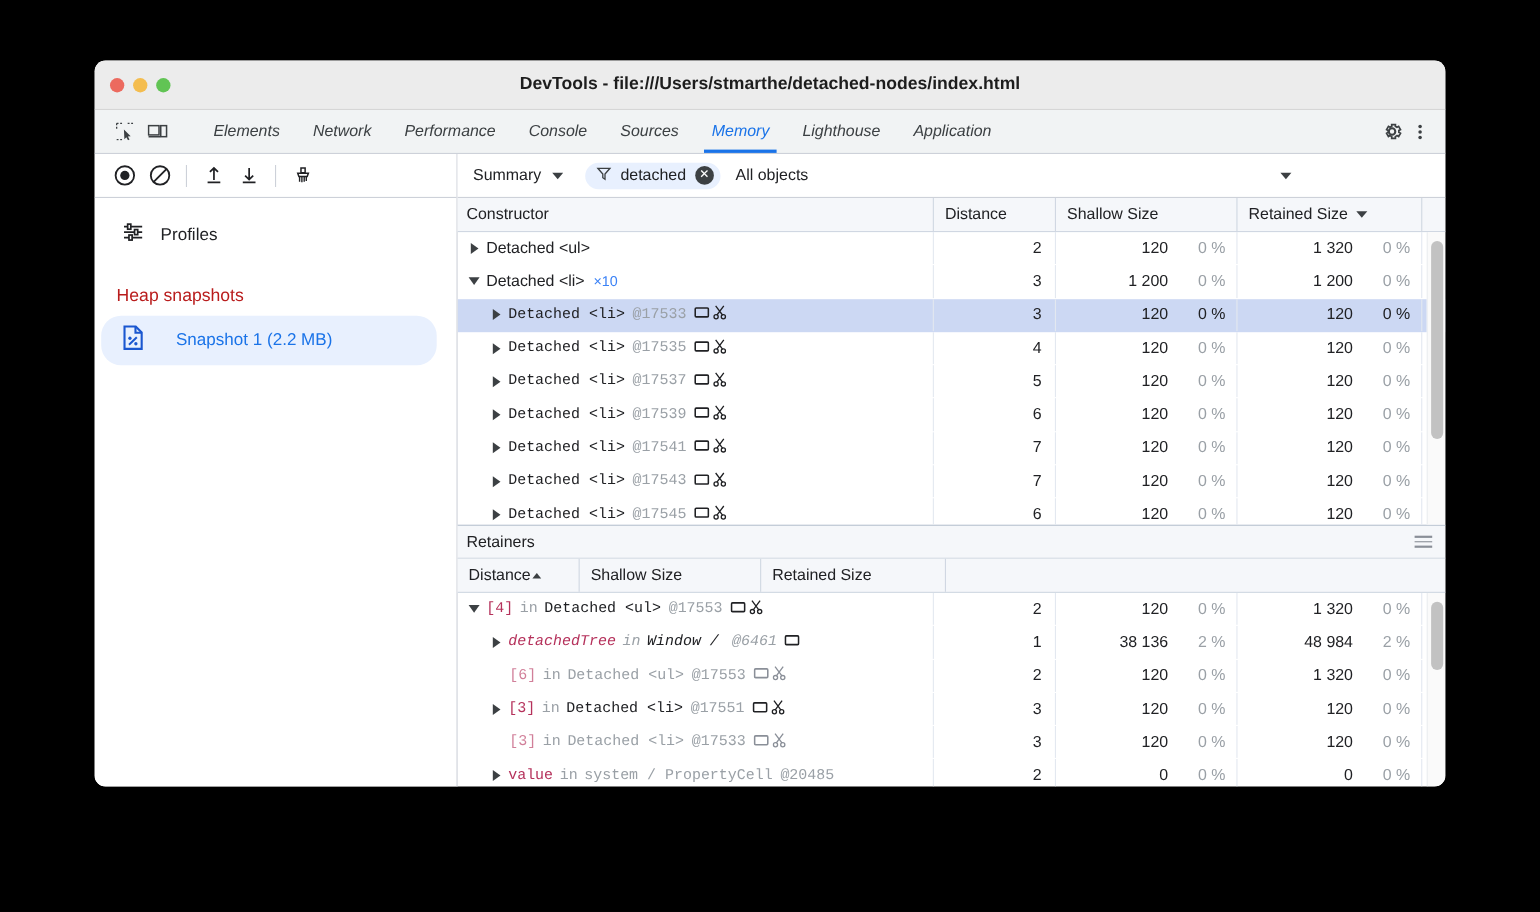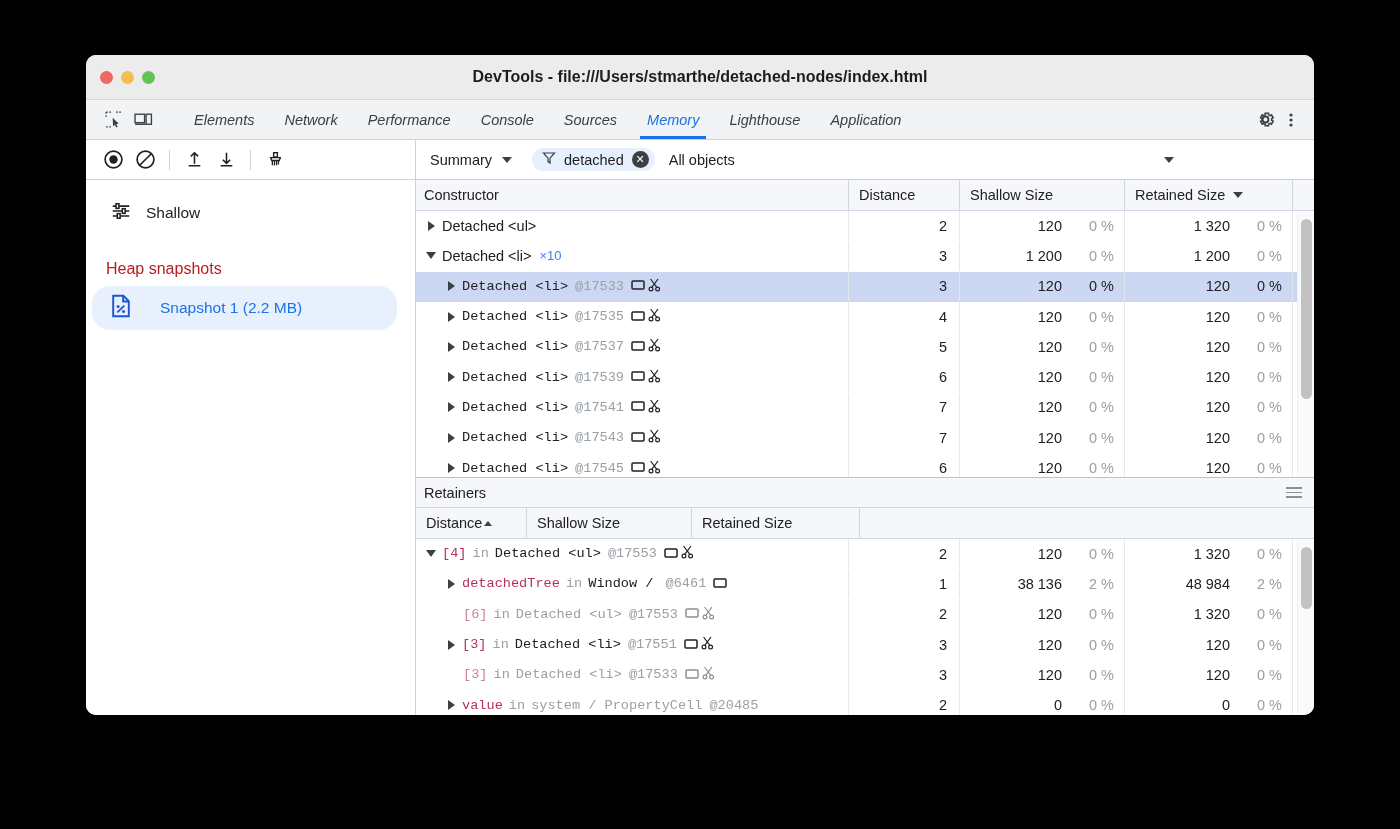--- a/index.html
+++ b/index.html
@@ -343,21 +343,21 @@
       <div class="sb-content">
         <div class="sb-profiles">
           <span>
             <svg width="22" height="22" viewBox="0 0 20 20">
               <path d="M2.5 5.5 H17.5 M2.5 10 H17.5 M2.5 14.5 H17.5" stroke="#202124" stroke-width="1.5"></path>
               <rect x="5.5" y="3.4" width="2.6" height="4.2" fill="#fff" stroke="#202124" stroke-width="1.4"></rect>
               <rect x="11.2" y="7.9" width="2.6" height="4.2" fill="#fff" stroke="#202124" stroke-width="1.4"></rect>
               <rect x="6.6" y="12.4" width="2.6" height="4.2" fill="#fff" stroke="#202124" stroke-width="1.4"></rect>
             </svg>
           </span>
-          <span>Shallow</span>
+          <span>Profiles</span>
         </div>
 
         <div class="sb-section">Heap snapshots</div>
 
         <div class="sb-item selected">
           <span>
             <svg width="22" height="24" viewBox="0 0 18 20">
               <path d="M2.5 1.5 H11 L15.5 6 V18.5 H2.5 Z" fill="none" stroke="#1a57d0" stroke-width="1.6"></path>
               <path d="M10.8 1.6 V6.2 H15.4" fill="none" stroke="#1a57d0" stroke-width="1.6"></path>
               <circle cx="6.6" cy="10.4" r="1.25" fill="#1a57d0"></circle>
@@ -711,21 +711,21 @@
               <span class="pct">0 %</span>
             </div>
             <div class="cell c-ret num">
               <span>1 320</span>
               <span class="pct">0 %</span>
             </div>
             <div style="width:17px;"></div>
           </div>
 
           <div class="row">
-            <div class="cell c-name" style="padding-left:28px;">
+            <div class="cell c-name" style="padding-left:28px;font-style:italic;">
               <span class="twisty">
                   <i class="tw-right"></i>
                 </span>
               <span class="mono crimson">detachedTree</span>
               <span class="mono gray" style="margin:0 6px;">in</span>
               <span class="mono">Window /</span>
               <span class="mono gray" style="margin-left:12px;">@6461</span>
               <span class="node-icons">
                 <span><svg width="14" height="12" viewBox="0 0 14 12">
                       <rect x="1" y="2" width="12" height="8" rx="1" fill="none" stroke="#202124" stroke-width="1.5"></rect>

